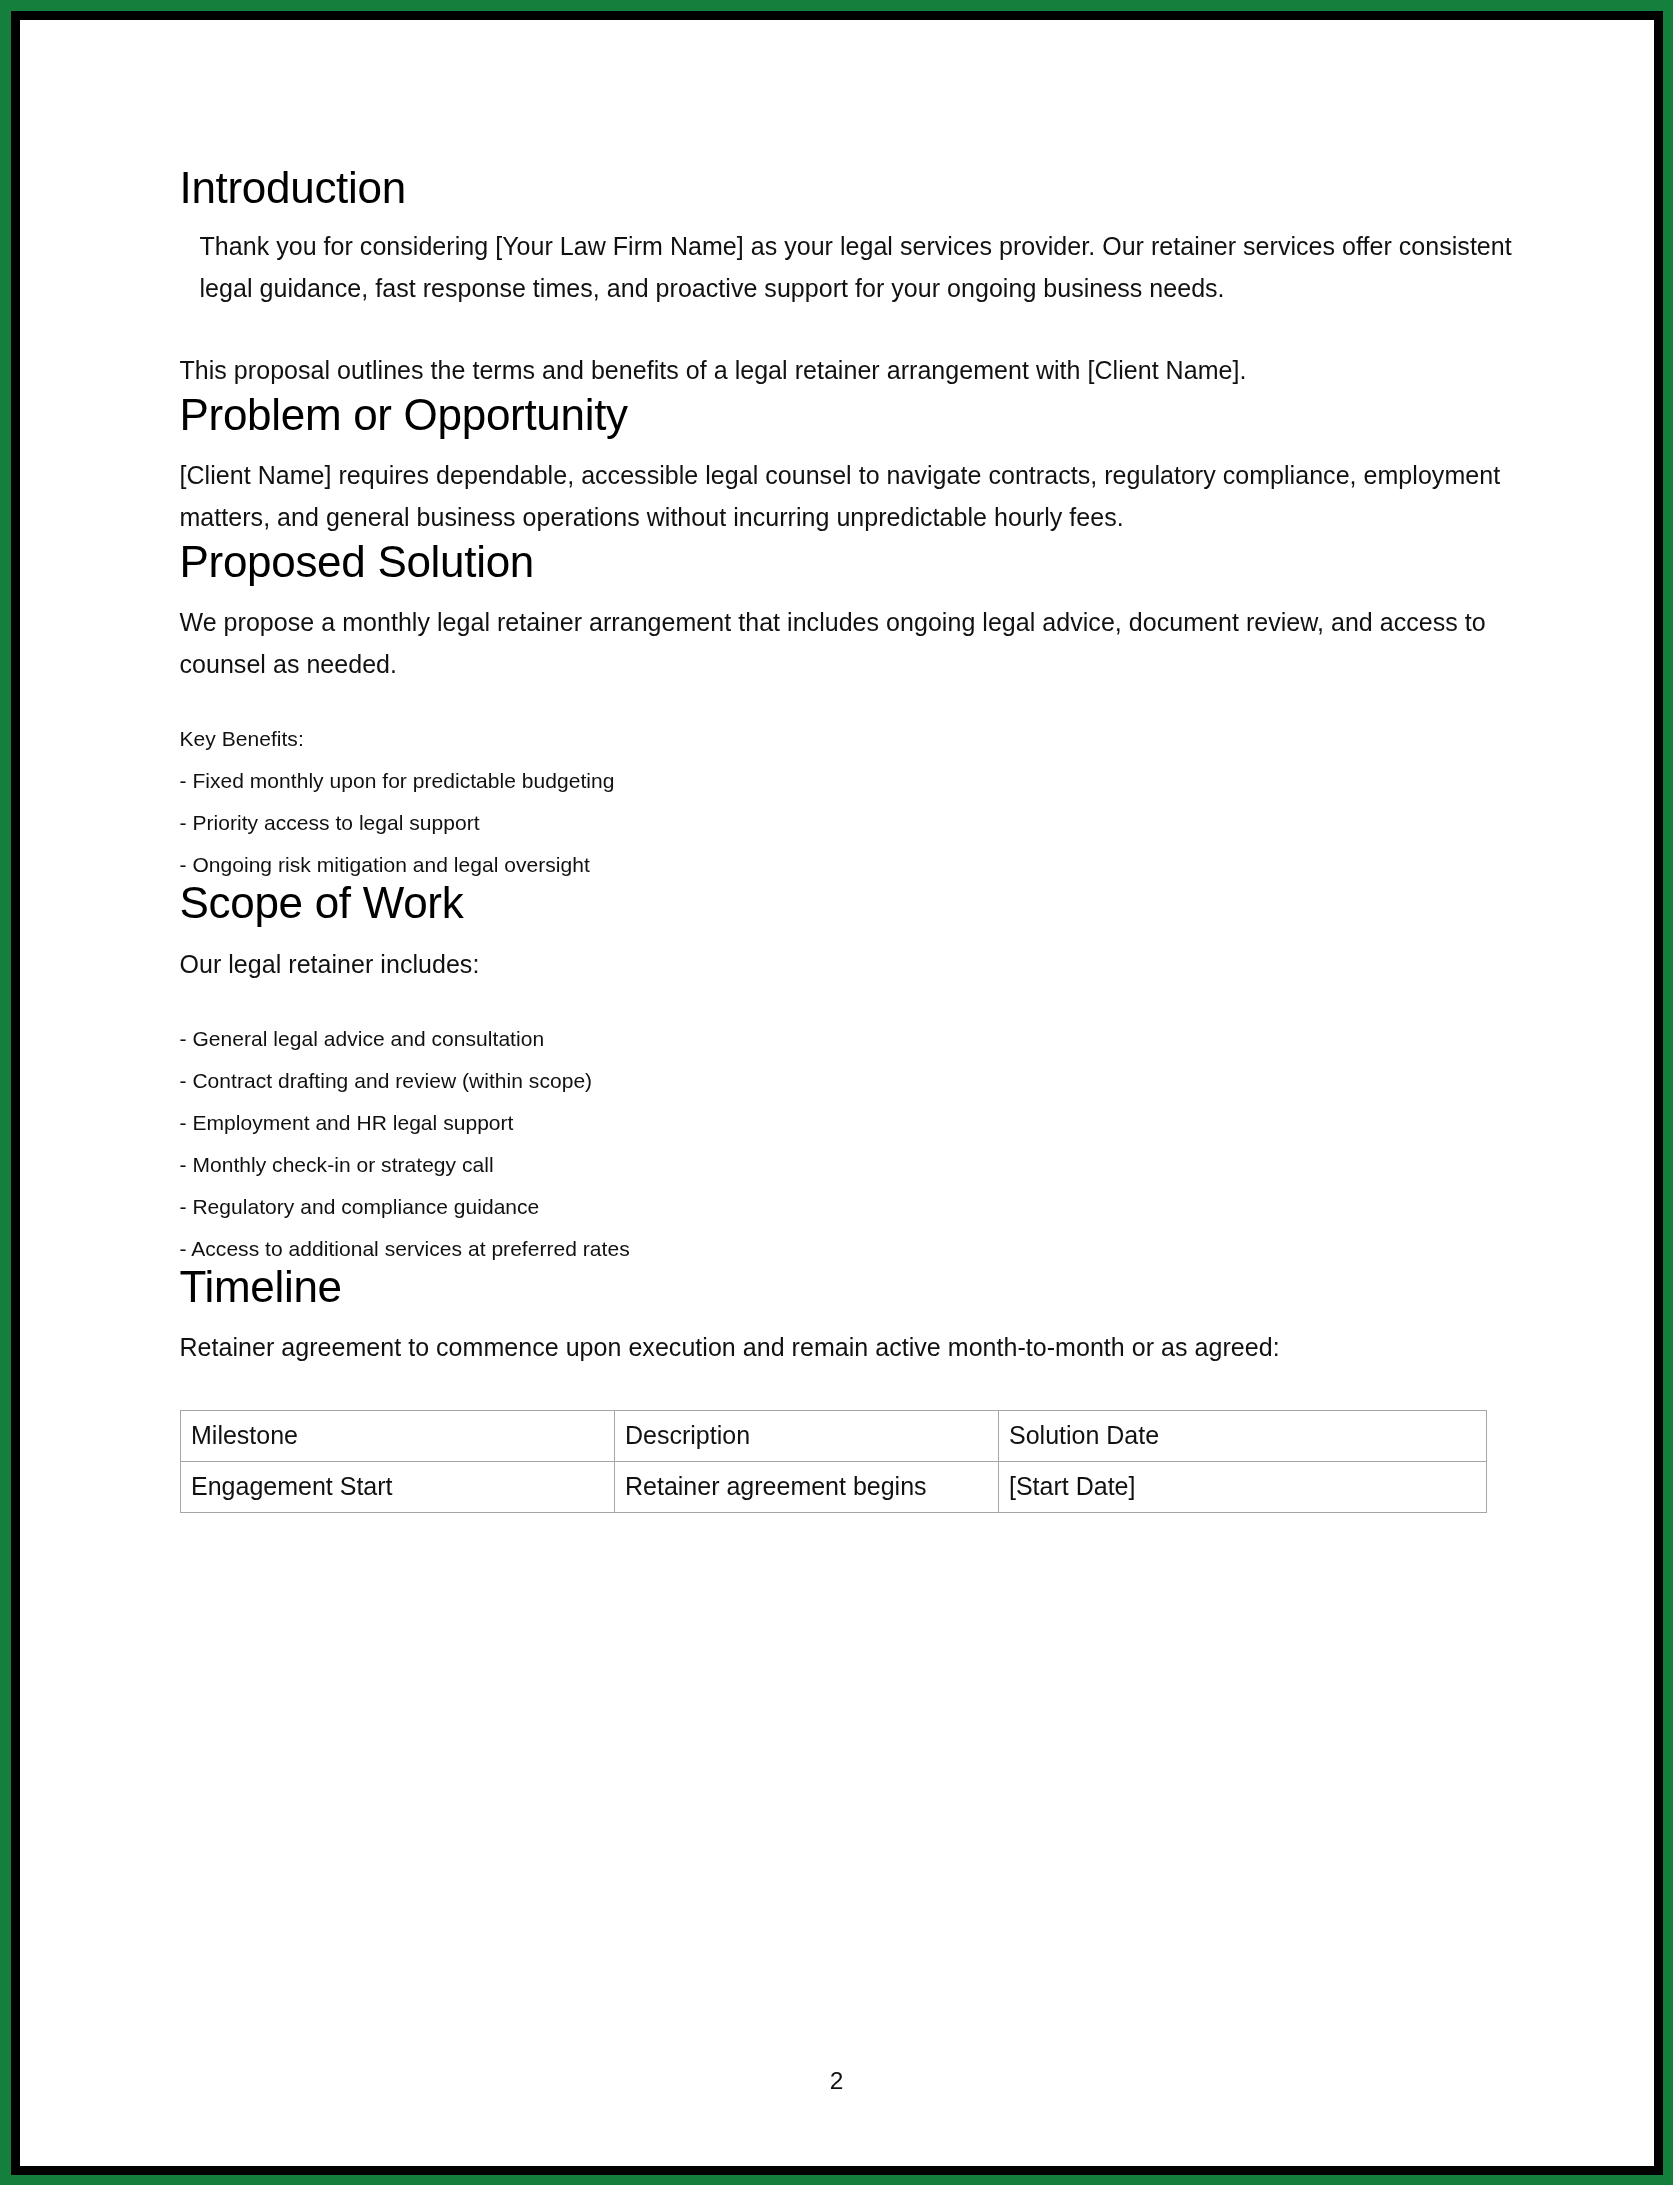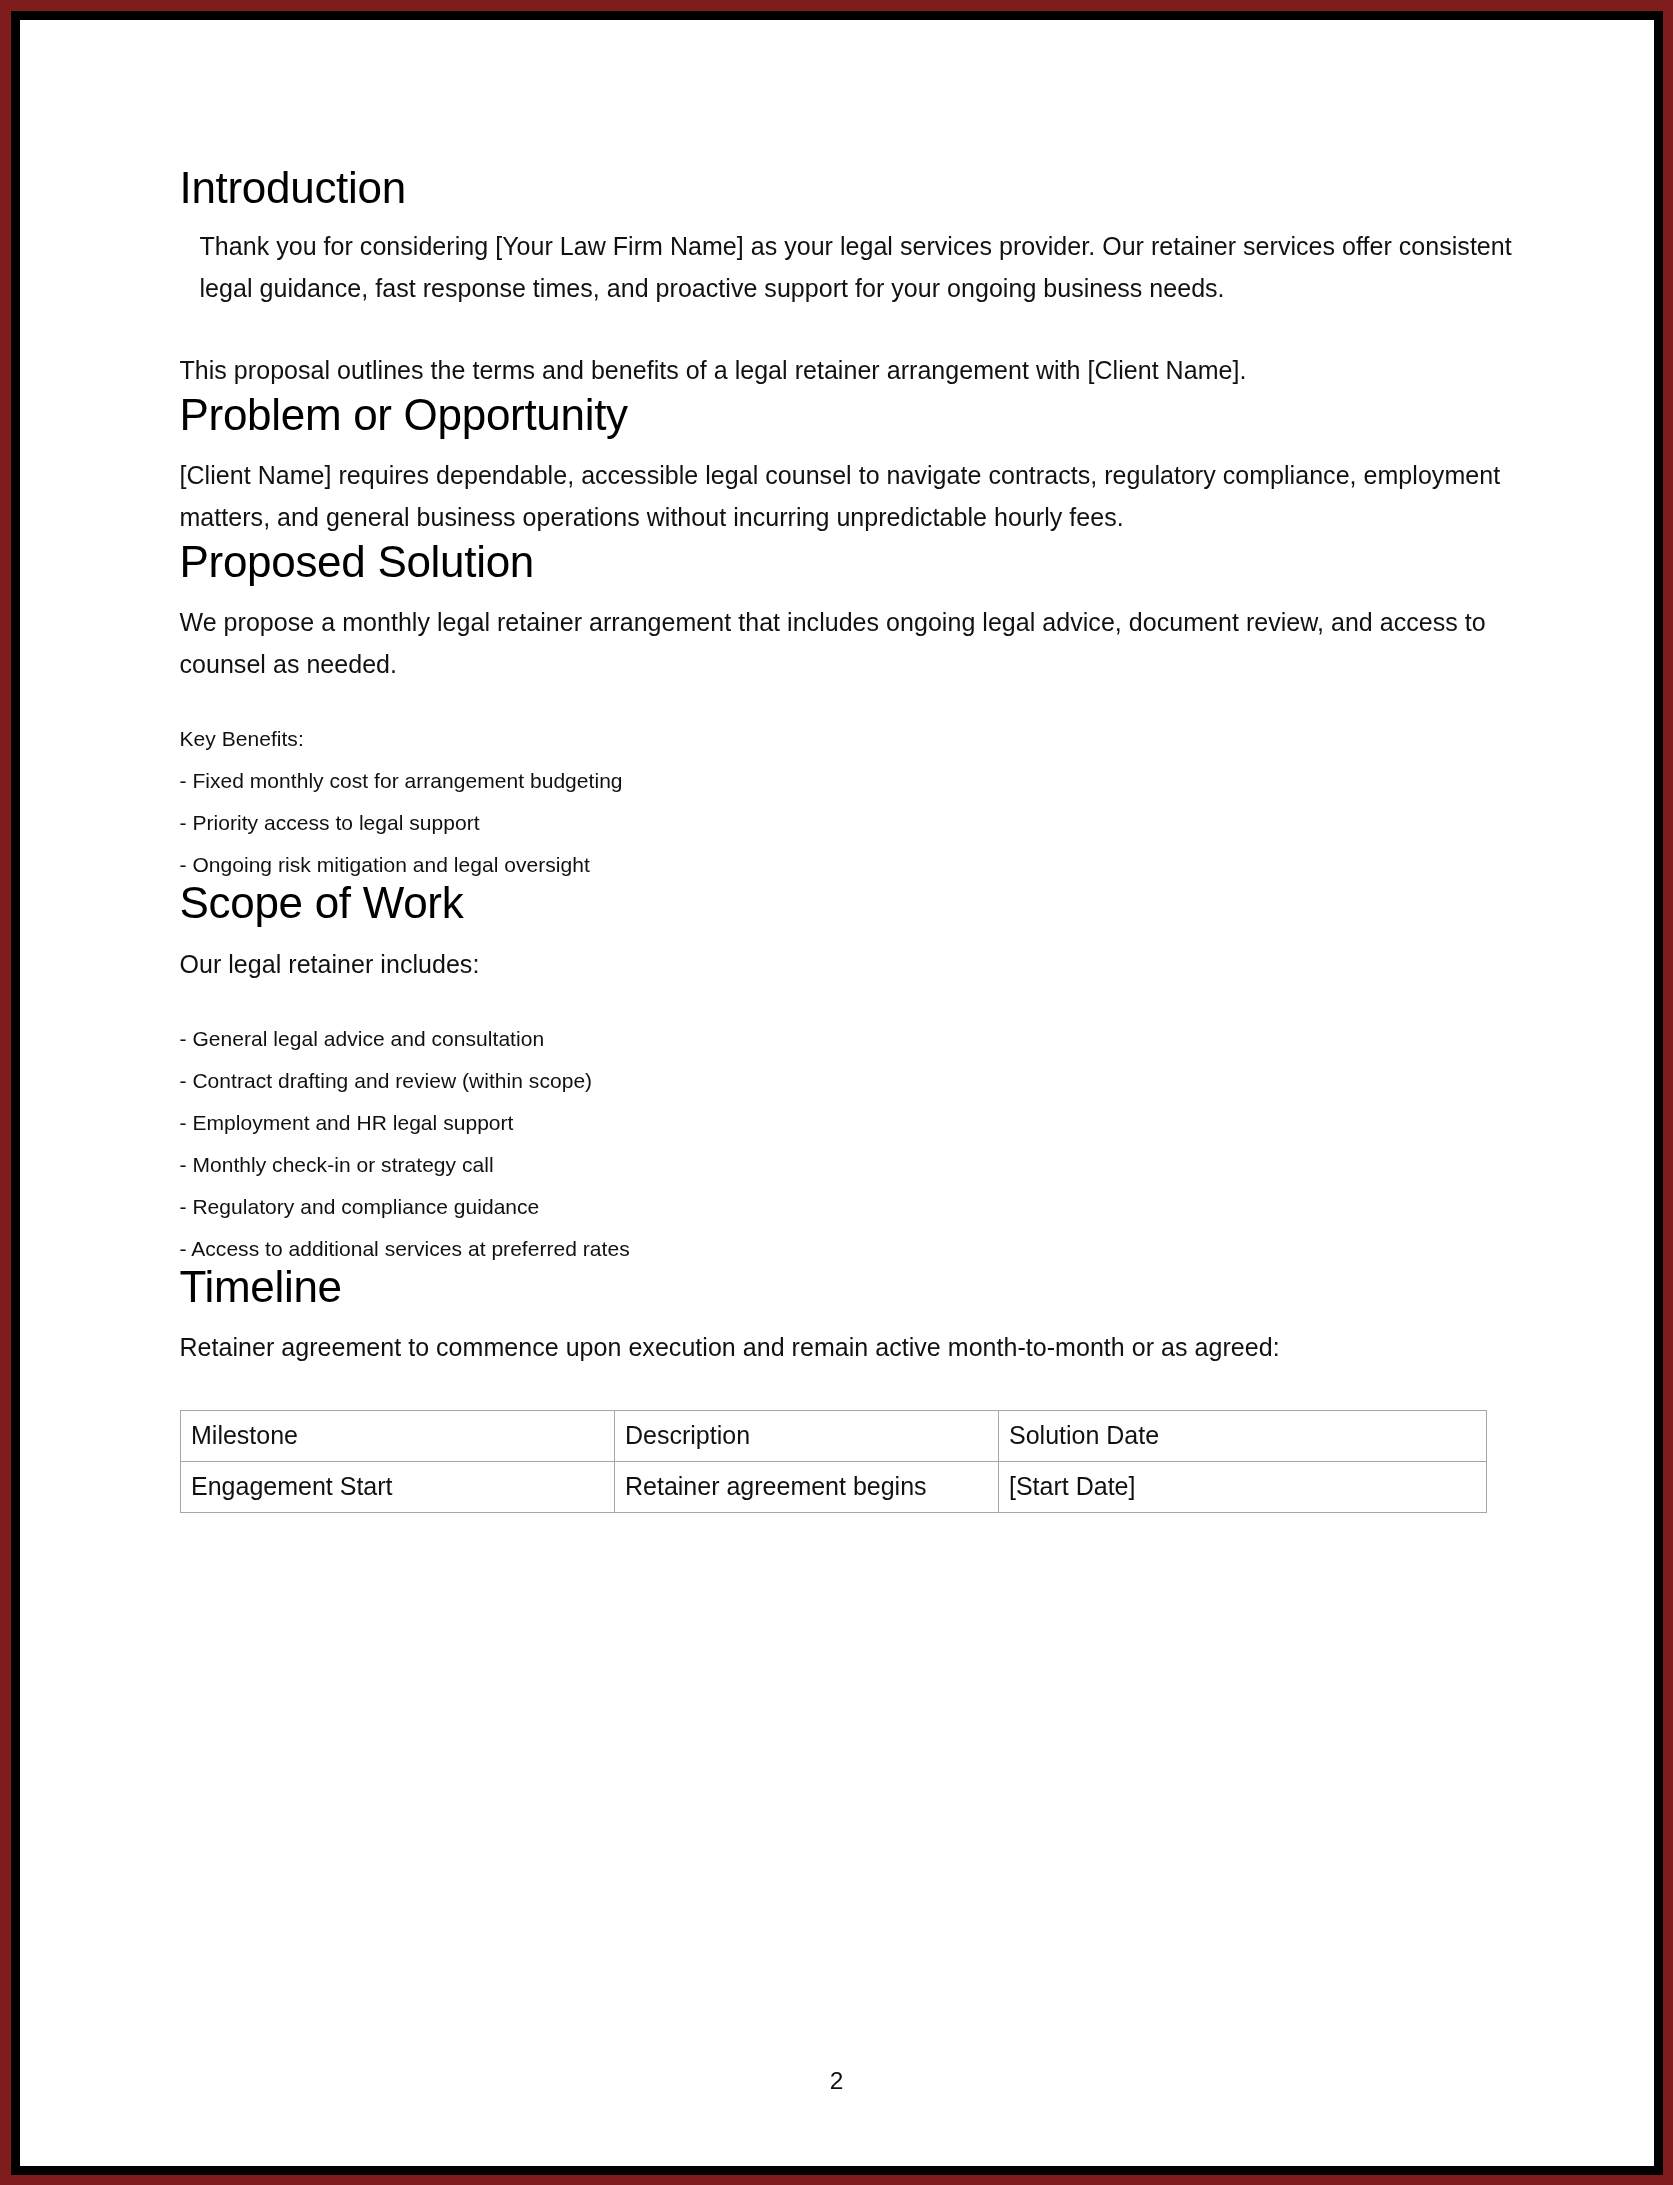--- a/index.html
+++ b/index.html
@@ -14,21 +14,21 @@
     color: #000000;
     -webkit-font-smoothing: antialiased;
   }
 
   
   .page {
     position: relative;
     box-sizing: border-box;
     width: 1673px;
     height: 2185px;
-    background: #7f1d1d;
+    background: #15803d;
     padding: 10.5px;
   }
   .page-border {
     box-sizing: border-box;
     width: 100%;
     height: 100%;
     border: 9.6px solid #000000;
     background: #ffffff;
     position: relative;
   }
@@ -125,21 +125,21 @@
       <p class="body-text para-gap">This proposal outlines the terms and benefits of a legal retainer arrangement with [Client Name].</p>
 
       <h1 class="section-heading heading-gap">Problem or Opportunity</h1>
       <p class="body-text">[Client Name] requires dependable, accessible legal counsel to navigate contracts, regulatory compliance, employment matters, and general business operations without incurring unpredictable hourly fees.</p>
 
       <h1 class="section-heading heading-gap">Proposed Solution</h1>
       <p class="body-text">We propose a monthly legal retainer arrangement that includes ongoing legal advice, document review, and access to counsel as needed.</p>
 
       <div class="list-block">
         <div class="list-line">Key Benefits:</div>
-        <div class="list-line">- Fixed monthly cost for arrangement budgeting</div>
+        <div class="list-line">- Fixed monthly upon for predictable budgeting</div>
         <div class="list-line">- Priority access to legal support</div>
         <div class="list-line">- Ongoing risk mitigation and legal oversight</div>
       </div>
 
       <h1 class="section-heading heading-gap">Scope of Work</h1>
       <p class="body-text">Our legal retainer includes:</p>
 
       <div class="list-block">
         <div class="list-line">- General legal advice and consultation</div>
         <div class="list-line">- Contract drafting and review (within scope)</div>

